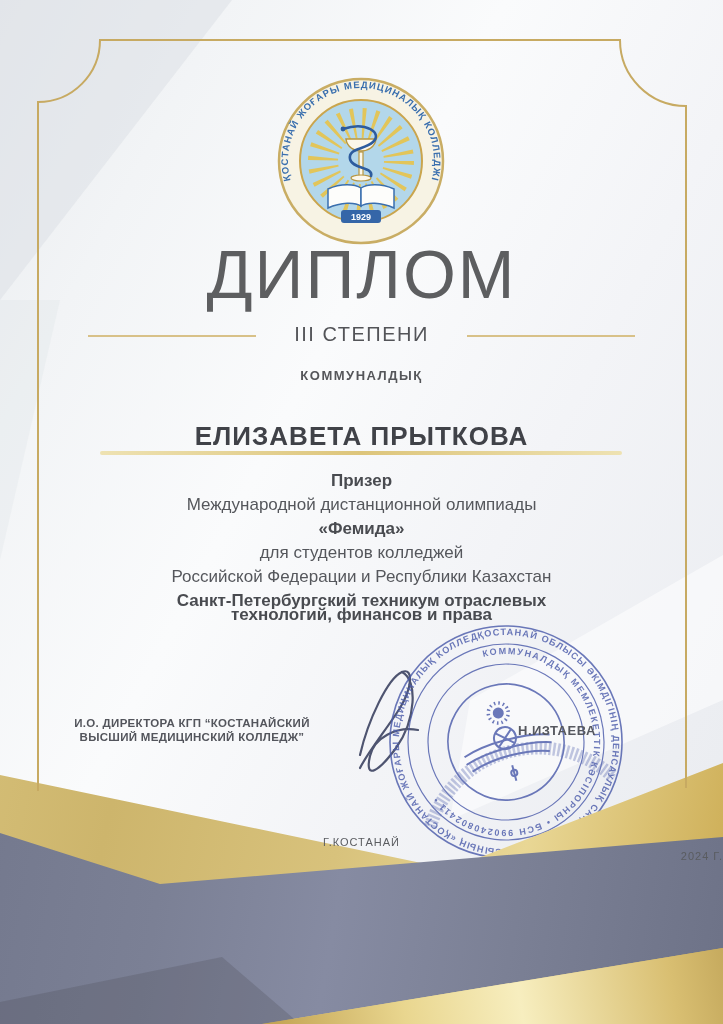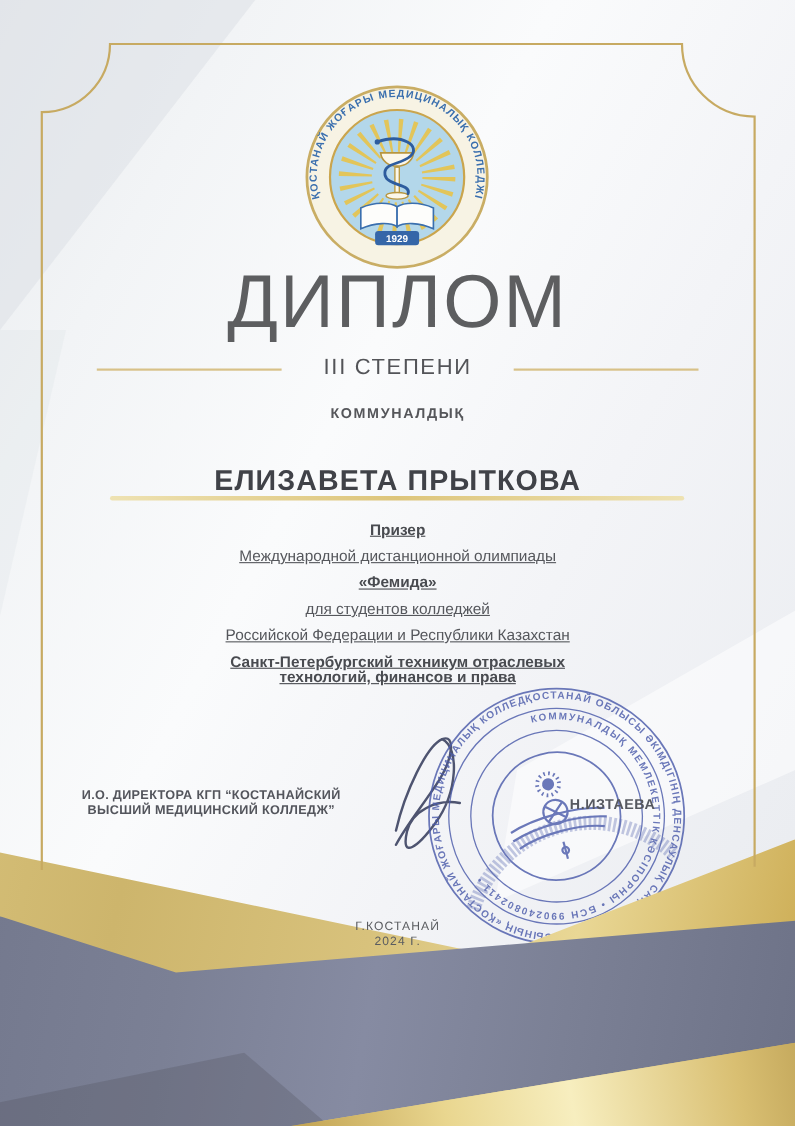--- a/index.html
+++ b/index.html
@@ -17,31 +17,31 @@
   .centered{left:0;right:0;text-align:center;}
   .title{top:240px;font-size:68px;line-height:68px;font-weight:400;letter-spacing:2px;color:#5d5e60;z-index:2;}
   .degree{top:324px;font-size:20px;line-height:20px;font-weight:400;letter-spacing:1.5px;color:#535458;z-index:2;}
   .degree-line{top:335px;height:2px;background:#d8c188;z-index:2;}
   .degree-line.left{left:88px;width:168px;}
   .degree-line.right{left:467px;width:168px;}
   .awarded{top:368px;font-size:13px;font-weight:700;letter-spacing:1.5px;color:#55565a;z-index:2;}
   .recipient{top:421px;font-size:26px;font-weight:700;letter-spacing:1px;color:#404248;z-index:2;}
   .underline{top:451px;left:100px;width:522px;height:4px;border-radius:2px;z-index:2;
     background:linear-gradient(90deg,#eee2b2 0%,#ddc57b 50%,#eee2b2 100%);}
-  .bodyline{font-size:14px;line-height:22px;color:#55575c;z-index:2;text-decoration:underline;}
+  .bodyline{font-size:17px;line-height:22px;color:#55575c;z-index:2;}
   .bodyline.bold{font-weight:700;color:#494b50;}
   .l1{top:470px;} .l2{top:494px;} .l3{top:518px;} .l4{top:542px;} .l5{top:566px;}
   .l6{top:590px;} .l7{top:604px;}
   .signatory{left:62px;top:716px;width:260px;text-align:center;font-size:11.5px;font-weight:700;
     line-height:14px;letter-spacing:.3px;color:#53555c;z-index:2;}
   .sig-svg{left:330px;top:660px;z-index:3;}
   .stamp-svg{left:384px;top:620px;z-index:3;opacity:.82;}
   .stamp-name{left:470px;top:723px;width:130px;font-size:13px;font-weight:700;letter-spacing:.5px;color:#56585f;z-index:4;margin-left:48px;}
   .footer-city{top:836px;font-size:11px;font-weight:500;letter-spacing:1px;color:#5a5c60;z-index:6;}
-  .footer-year{top:850px;font-size:11px;font-weight:500;letter-spacing:1px;color:#5a5c60;z-index:6;}
+  .footer-year{top:850px;font-size:11px;font-weight:500;letter-spacing:1px;color:#5a5c60;z-index:6;text-align:right;}
   .band{position:absolute;inset:0;pointer-events:none;}
   .band-gold{z-index:5;
     clip-path:polygon(0 775px,450px 869px,723px 763px,723px 1024px,0 1024px);
     background:linear-gradient(102deg,#dac57f 0%,#cdb56c 30%,#d8c27c 55%,#e9d795 75%,#caa94f 100%);}
   .band-slate{z-index:5;
     clip-path:polygon(0 833px,160px 884px,723px 837px,723px 948px,262px 1024px,0 1024px);
     background:linear-gradient(100deg,#6f7489 0%,#7b8095 35%,#868ba2 55%,#7b8095 75%,#6d7287 100%);}
   .band-slate-dark{z-index:5;background:rgba(78,78,90,.28);
     clip-path:polygon(0 1002px,222px 957px,300px 1024px,0 1024px);}
   .band-gold-bright{z-index:5;

